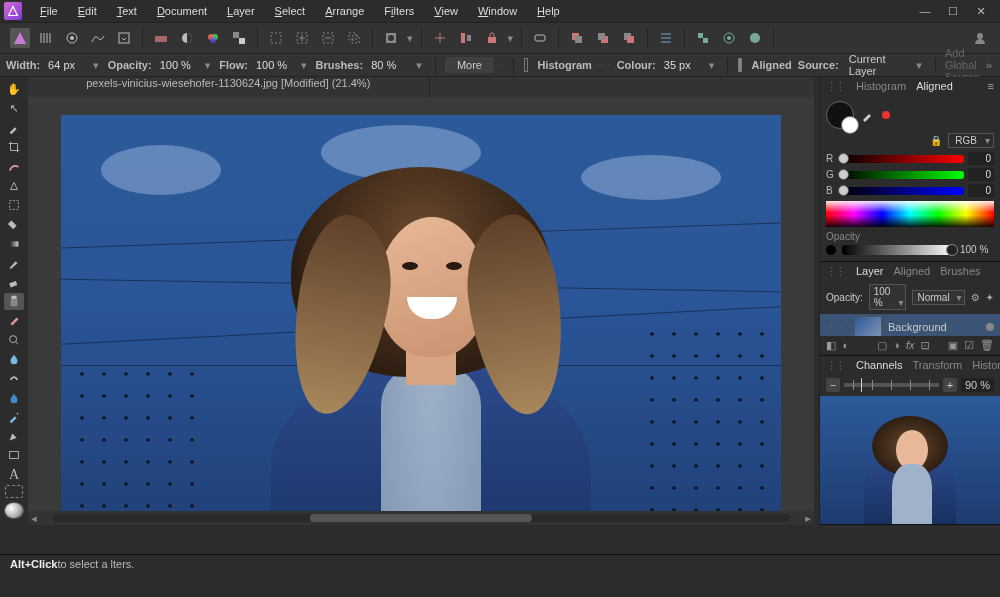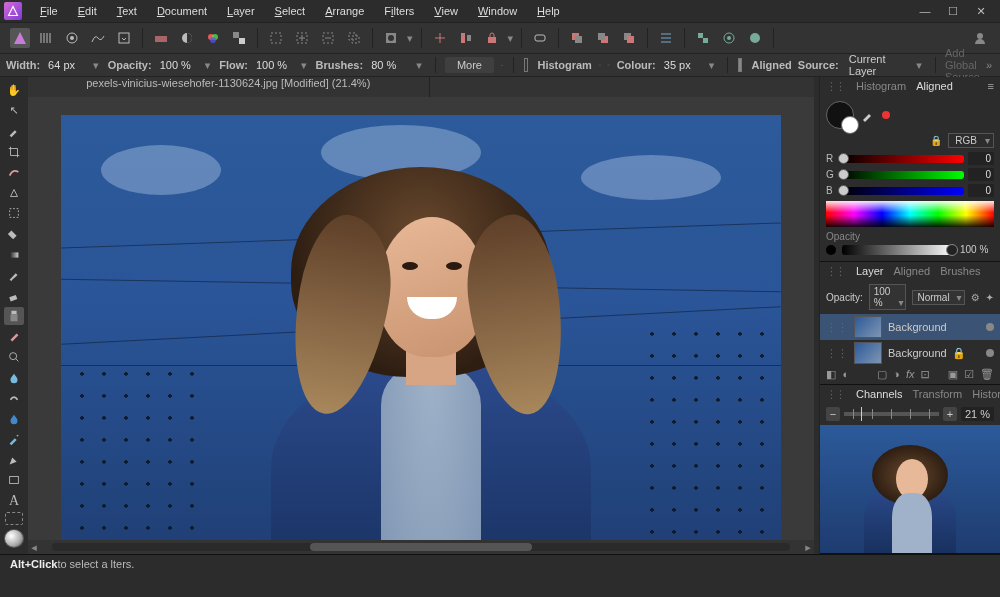--- a/index.html
+++ b/index.html
@@ -131,21 +131,21 @@
   .layerbtns .l,.layerbtns .r{display:flex;gap:6px;}
 
   .navpanel{display:flex;flex-direction:column;}
   .nav-zoom{display:flex;align-items:center;gap:4px;padding:4px 6px;}
   .nav-zoom .track{flex:1;height:4px;background:#555;position:relative;}
   .nav-zoom .track .tick{position:absolute;top:-3px;width:1px;height:10px;background:#888;}
   .nav-zoom .cap{width:14px;height:14px;background:#444;color:#ccc;text-align:center;line-height:14px;border-radius:2px;}
   .nav-thumb{flex:1;min-height:110px;background:#1f3a6a;margin:0;position:relative;overflow:hidden;}
 
   
-  .status{height:18px;display:flex;align-items:center;padding:0 10px;background:var(--bg1);color:#bbb;border-top:1px solid #111;}
+  .status{height:18px;display:flex;align-items:center;padding:0 10px;background:var(--bg1);color:#bbb;border-top:1px solid #111;margin-top:29px;}
   .status b{color:#eee;}
 </style>
 </head>
 <body>
 
 <div class="app">
 
   <div class="menubar">
     <div class="logo">
       <svg viewBox="0 0 16 16">
@@ -673,21 +673,21 @@
           <span class="cap">−</span>
           <div class="track">
             <div class="tick" style="left:10%"></div>
               <div class="tick" style="left:18%;height:14px;top:-5px;background:#ccc"></div>
               <div class="tick" style="left:30%"></div>
               <div class="tick" style="left:50%"></div>
               <div class="tick" style="left:70%"></div>
               <div class="tick" style="left:90%"></div>
           </div>
           <span class="cap">+</span>
-          <span class="val" style="background:#222;padding:1px 4px;border-radius:2px">21 %</span>
+          <span class="val" style="background:#222;padding:1px 4px;border-radius:2px">90 %</span>
         </div>
         <div class="nav-thumb">
           <div style="position:absolute;inset:0;background:linear-gradient(180deg,#2c5a9a,#1e3c70)"></div>
           <div style="position:absolute;left:50%;bottom:0;transform:translateX(-50%);width:120px;height:110px">
             <div style="position:absolute;left:14px;top:42px;width:92px;height:70px;background:linear-gradient(180deg,#2c4a8c,#17305e);border-radius:45% 45% 0 0"></div>
             <div style="position:absolute;left:22px;top:2px;width:76px;height:60px;background:radial-gradient(ellipse,#6b4a2e,#2e1e12 70%);border-radius:50%"></div>
             <div style="position:absolute;left:46px;top:16px;width:32px;height:40px;background:#e8b998;border-radius:50%"></div>
             <div style="position:absolute;left:42px;top:50px;width:40px;height:60px;background:#9fb2c9;border-radius:40% 40% 0 0"></div>
           </div>
         </div>

